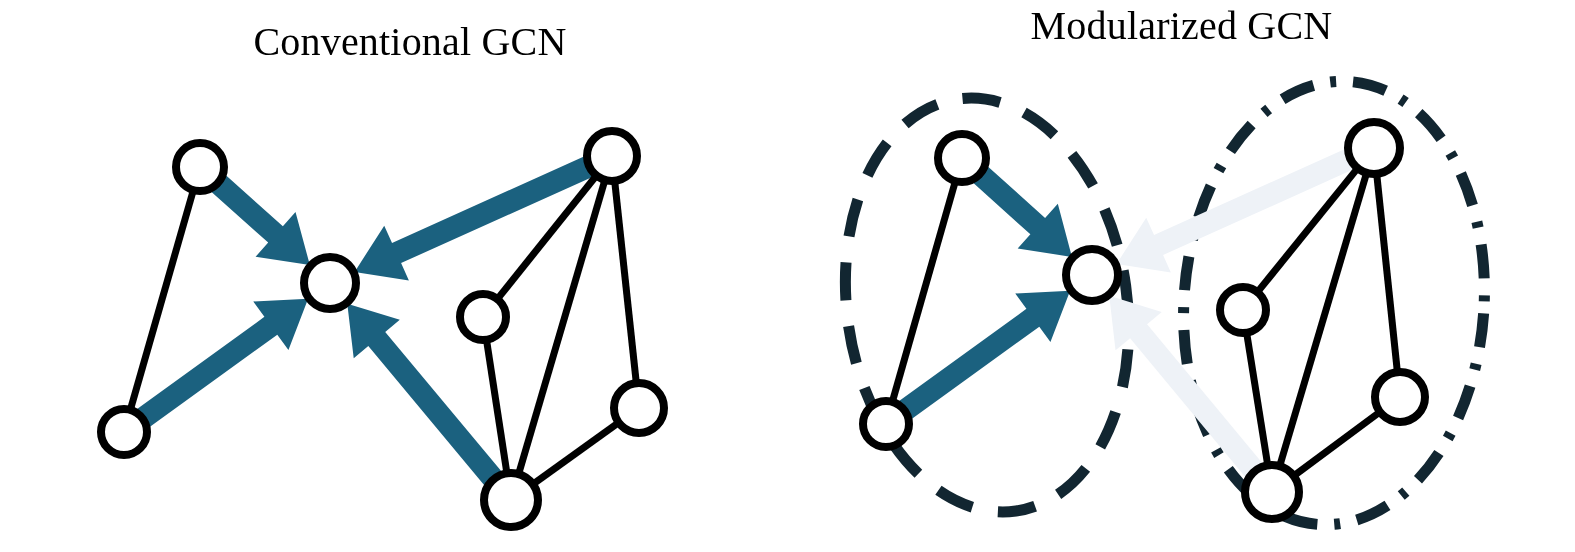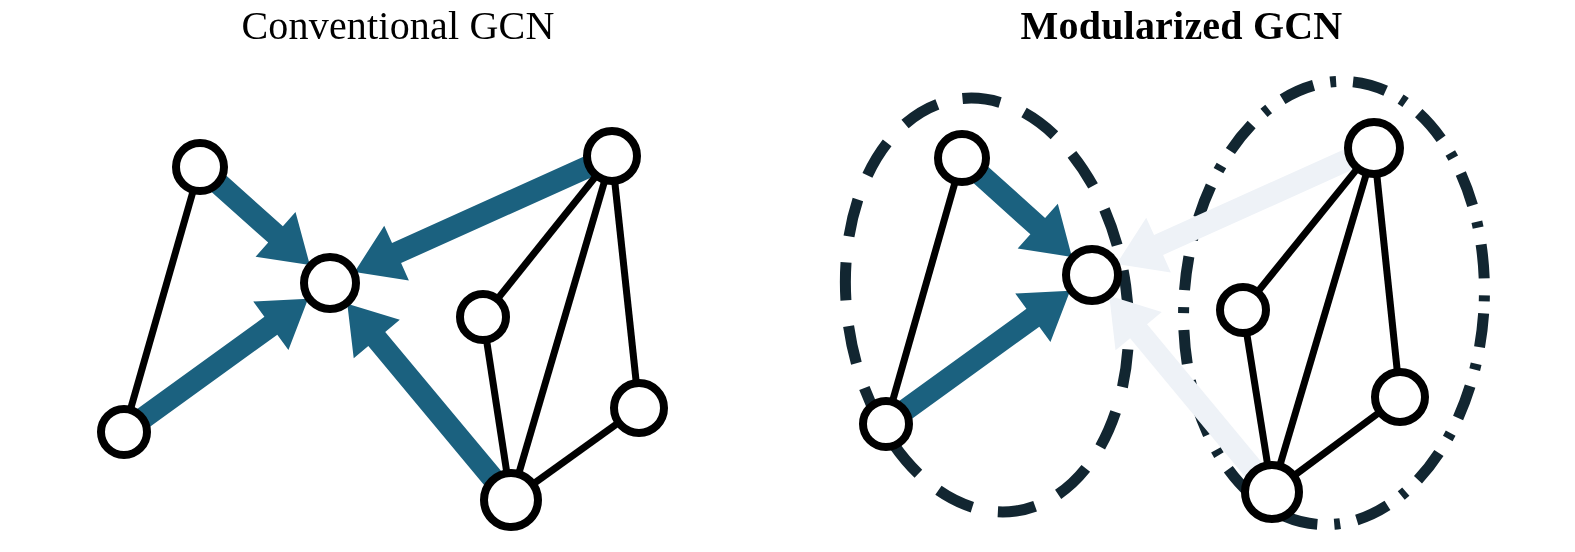--- a/index.html
+++ b/index.html
@@ -21,22 +21,22 @@
     position: absolute;
     top: 2px;
     font-family: "Liberation Serif", "DejaVu Serif", serif;
     font-size: 40px;
     font-weight: 400;
     color: #000000;
     text-align: center;
     white-space: nowrap;
     letter-spacing: 0.2px;
   }
-  #title-left  { left: 4px;    width: 788px; }
-  #title-right { left: 788px; width: 787px; font-weight: bold; }
+  #title-left  { left: 16px;    width: 788px; margin-top: 16px; }
+  #title-right { left: 788px; width: 787px; }
   svg.graph-layer {
     position: absolute;
     left: 0;
     top: 0;
     width: 1575px;
     height: 552px;
   }
 </style>
 </head>
 <body>

